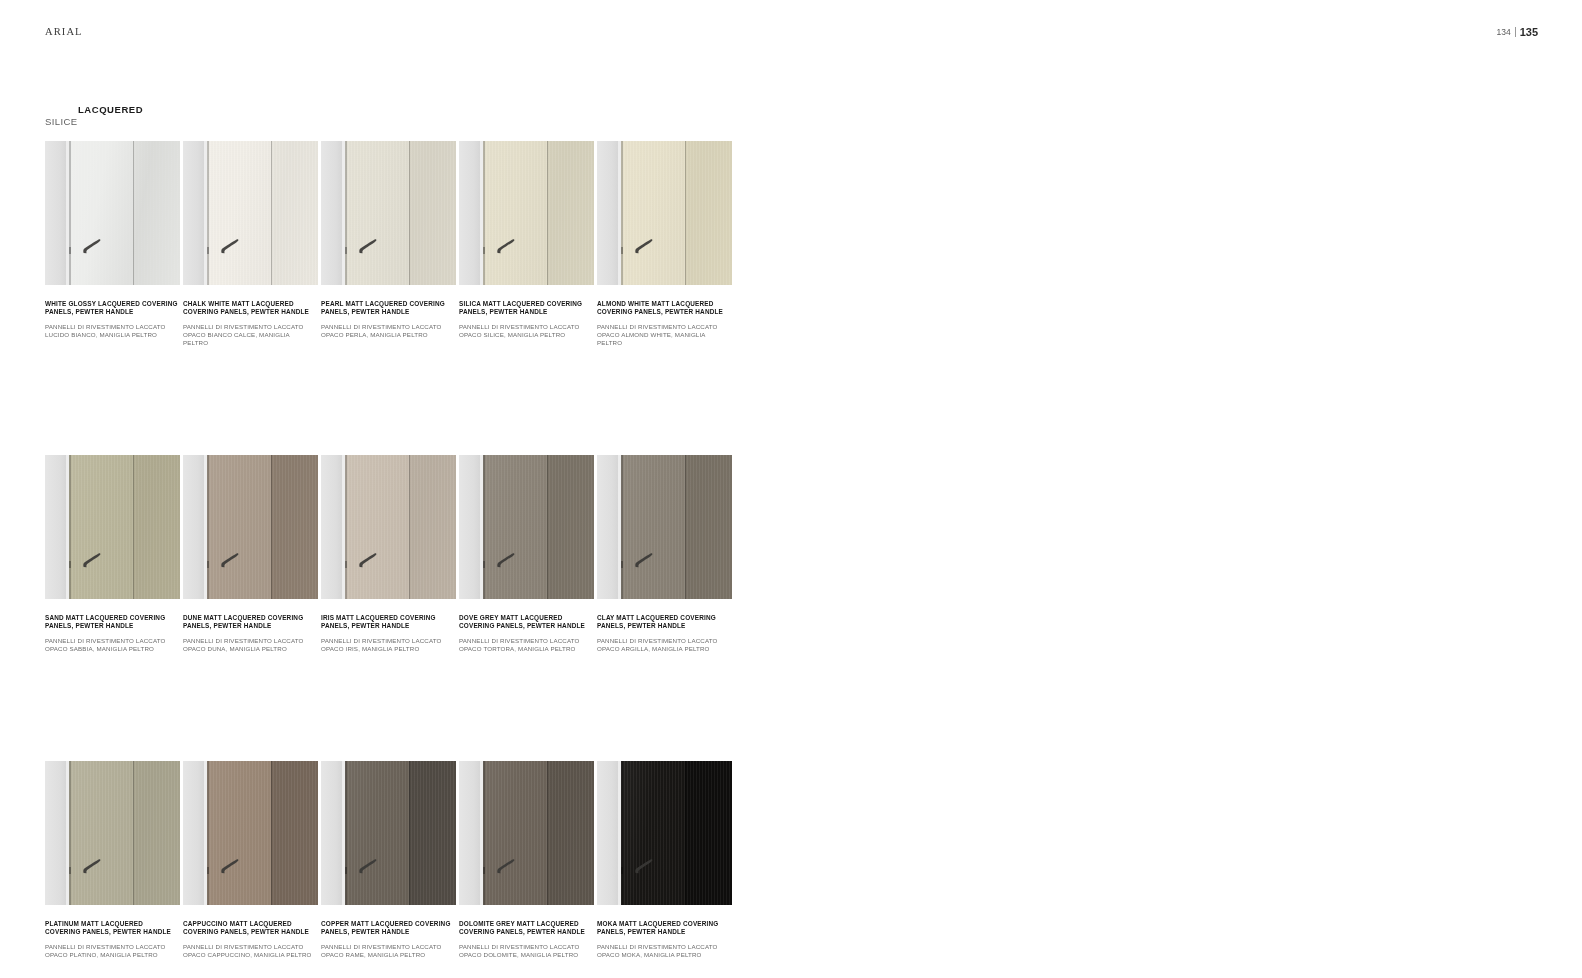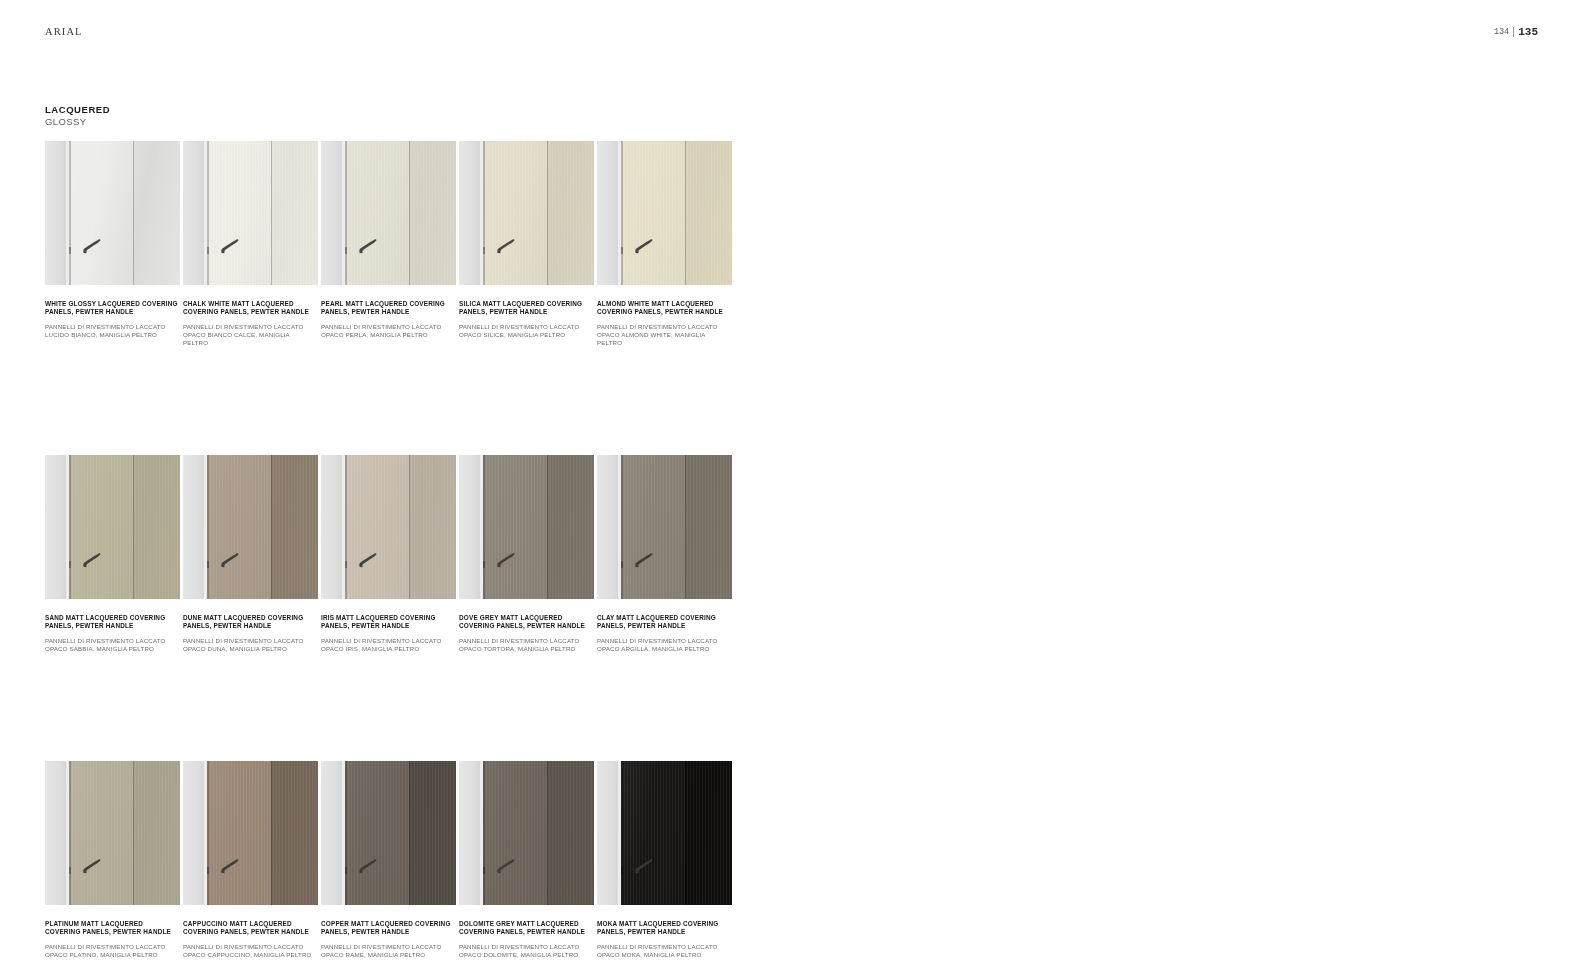--- a/index.html
+++ b/index.html
@@ -5,21 +5,21 @@
   * { box-sizing: border-box; margin: 0; padding: 0; }
   html, body {
     width: 1582px; height: 978px;
     background: #ffffff;
     font-family: "Liberation Sans", sans-serif;
     overflow: hidden;
   }
   .spread { position: relative; width: 1582px; height: 978px; display: flex; }
   .page { position: relative; height: 978px; }
   .page-left  { width: 791px; padding: 0 0 0 45px; }
-  .page-right { width: 791px; padding: 0 62px 4px 58px; font-family: Liberation Mono, monospace; }
+  .page-right { width: 791px; padding: 0 62px 4px 58px; }
 
   
   .runhead {
     position: absolute; top: 26px;
     font-size: 9.5px; letter-spacing: 0.9px; color: #4a4a4a;
   }
   .runhead-left  { left: 45px; font-family: "Liberation Serif", serif; letter-spacing: 1.1px; font-size: 10.5px; color: #3d3d3d;}
   .folio {
     position: absolute; top: 26px; right: 44px;
     display: flex; align-items: center; gap: 4px;
@@ -27,20 +27,21 @@
   }
   .folio .f-prev { color: #5a5a5a; }
   .folio .f-div { width: 1px; height: 10px; background: #9a9a9a; display:inline-block; }
   .folio .f-cur { font-weight: 700; font-size: 11px; }
 
   
   .section-head { position: absolute; top: 104px; left: 45px; }
   .section-head .en {
     font-size: 9.5px; font-weight: 700; letter-spacing: 0.55px; color: #1b1b1b;
     line-height: 12px;
+    margin-left: 33px;
   }
   .section-head .it {
     font-size: 9.5px; font-weight: 400; letter-spacing: 0.4px; color: #5e5e5e;
     line-height: 12px;
   }
 
   
   .grid {
     position: absolute; left: 0; right: 0;
     display: grid;
@@ -122,21 +123,21 @@
 </head>
 <body>
 
 <div class="spread">
 
   <div class="page page-left">
     <div class="runhead runhead-left">ARIAL</div>
 
     <div class="section-head">
       <div class="en">LACQUERED</div>
-      <div class="it">GLOSSY</div>
+      <div class="it">SILICE</div>
     </div>
 
     <div class="grid grid-left" id="grid-left" style="row-gap: 108px;">
         <div class="cell">
           <div class="door">
             <div class="wall"></div>
             <div class="jamb"></div>
             <div class="leaf" style="background:#edeeec"></div>
             <div class="panel" style="background:#e7e8e5"></div>
             <div class="texture" style="opacity:0.07"></div>

